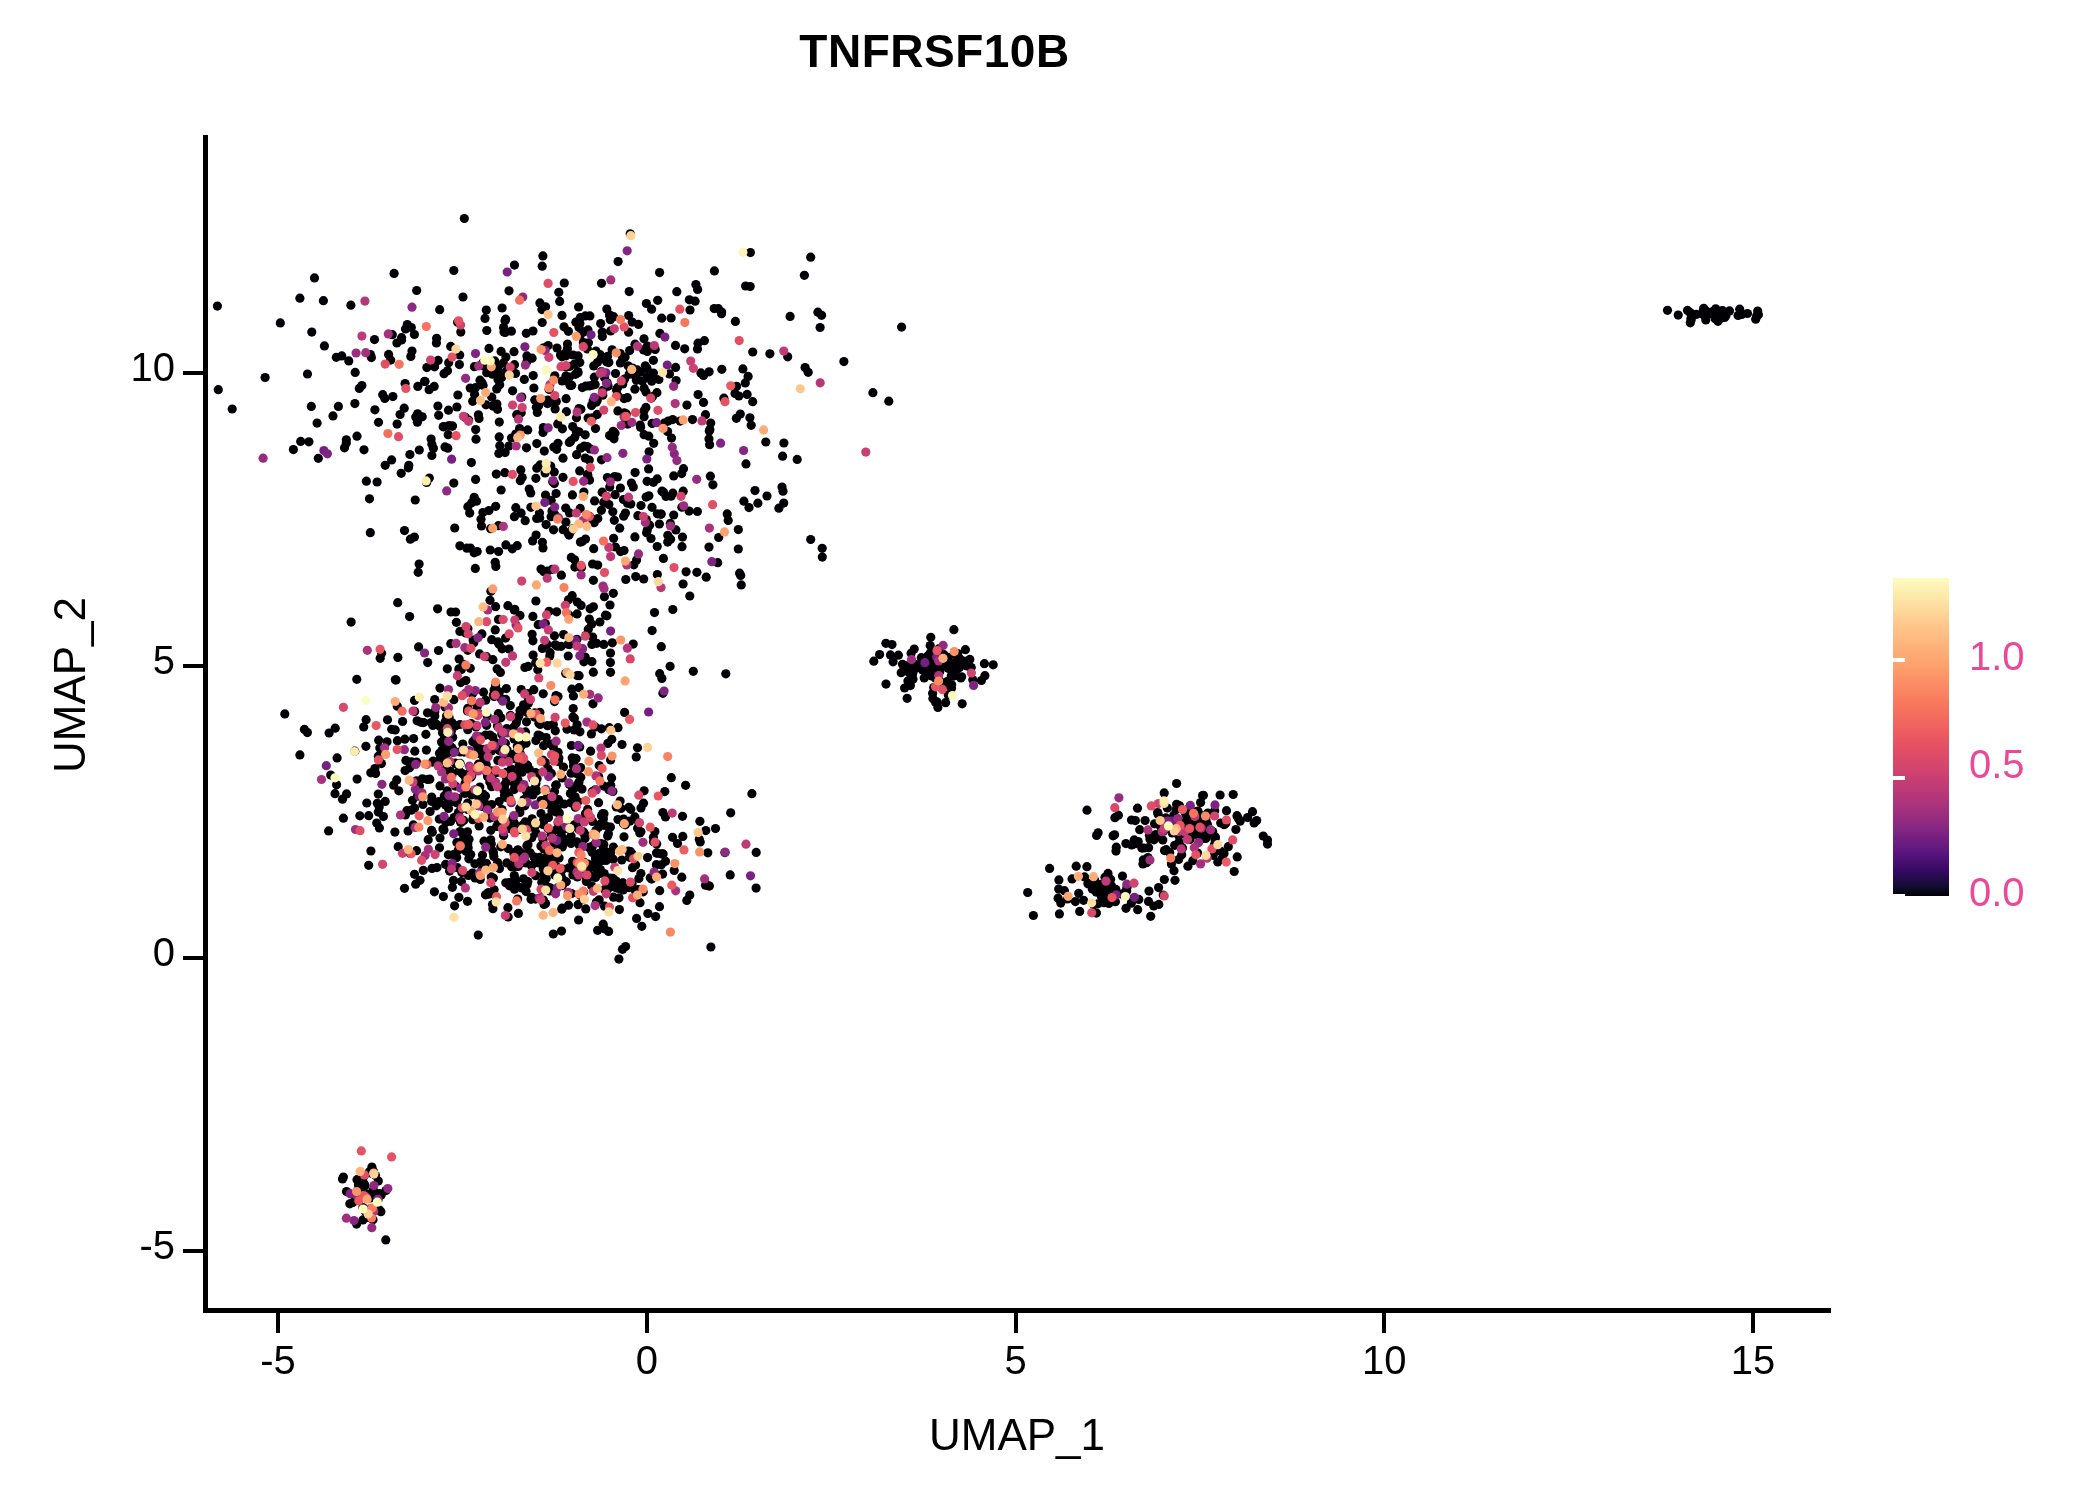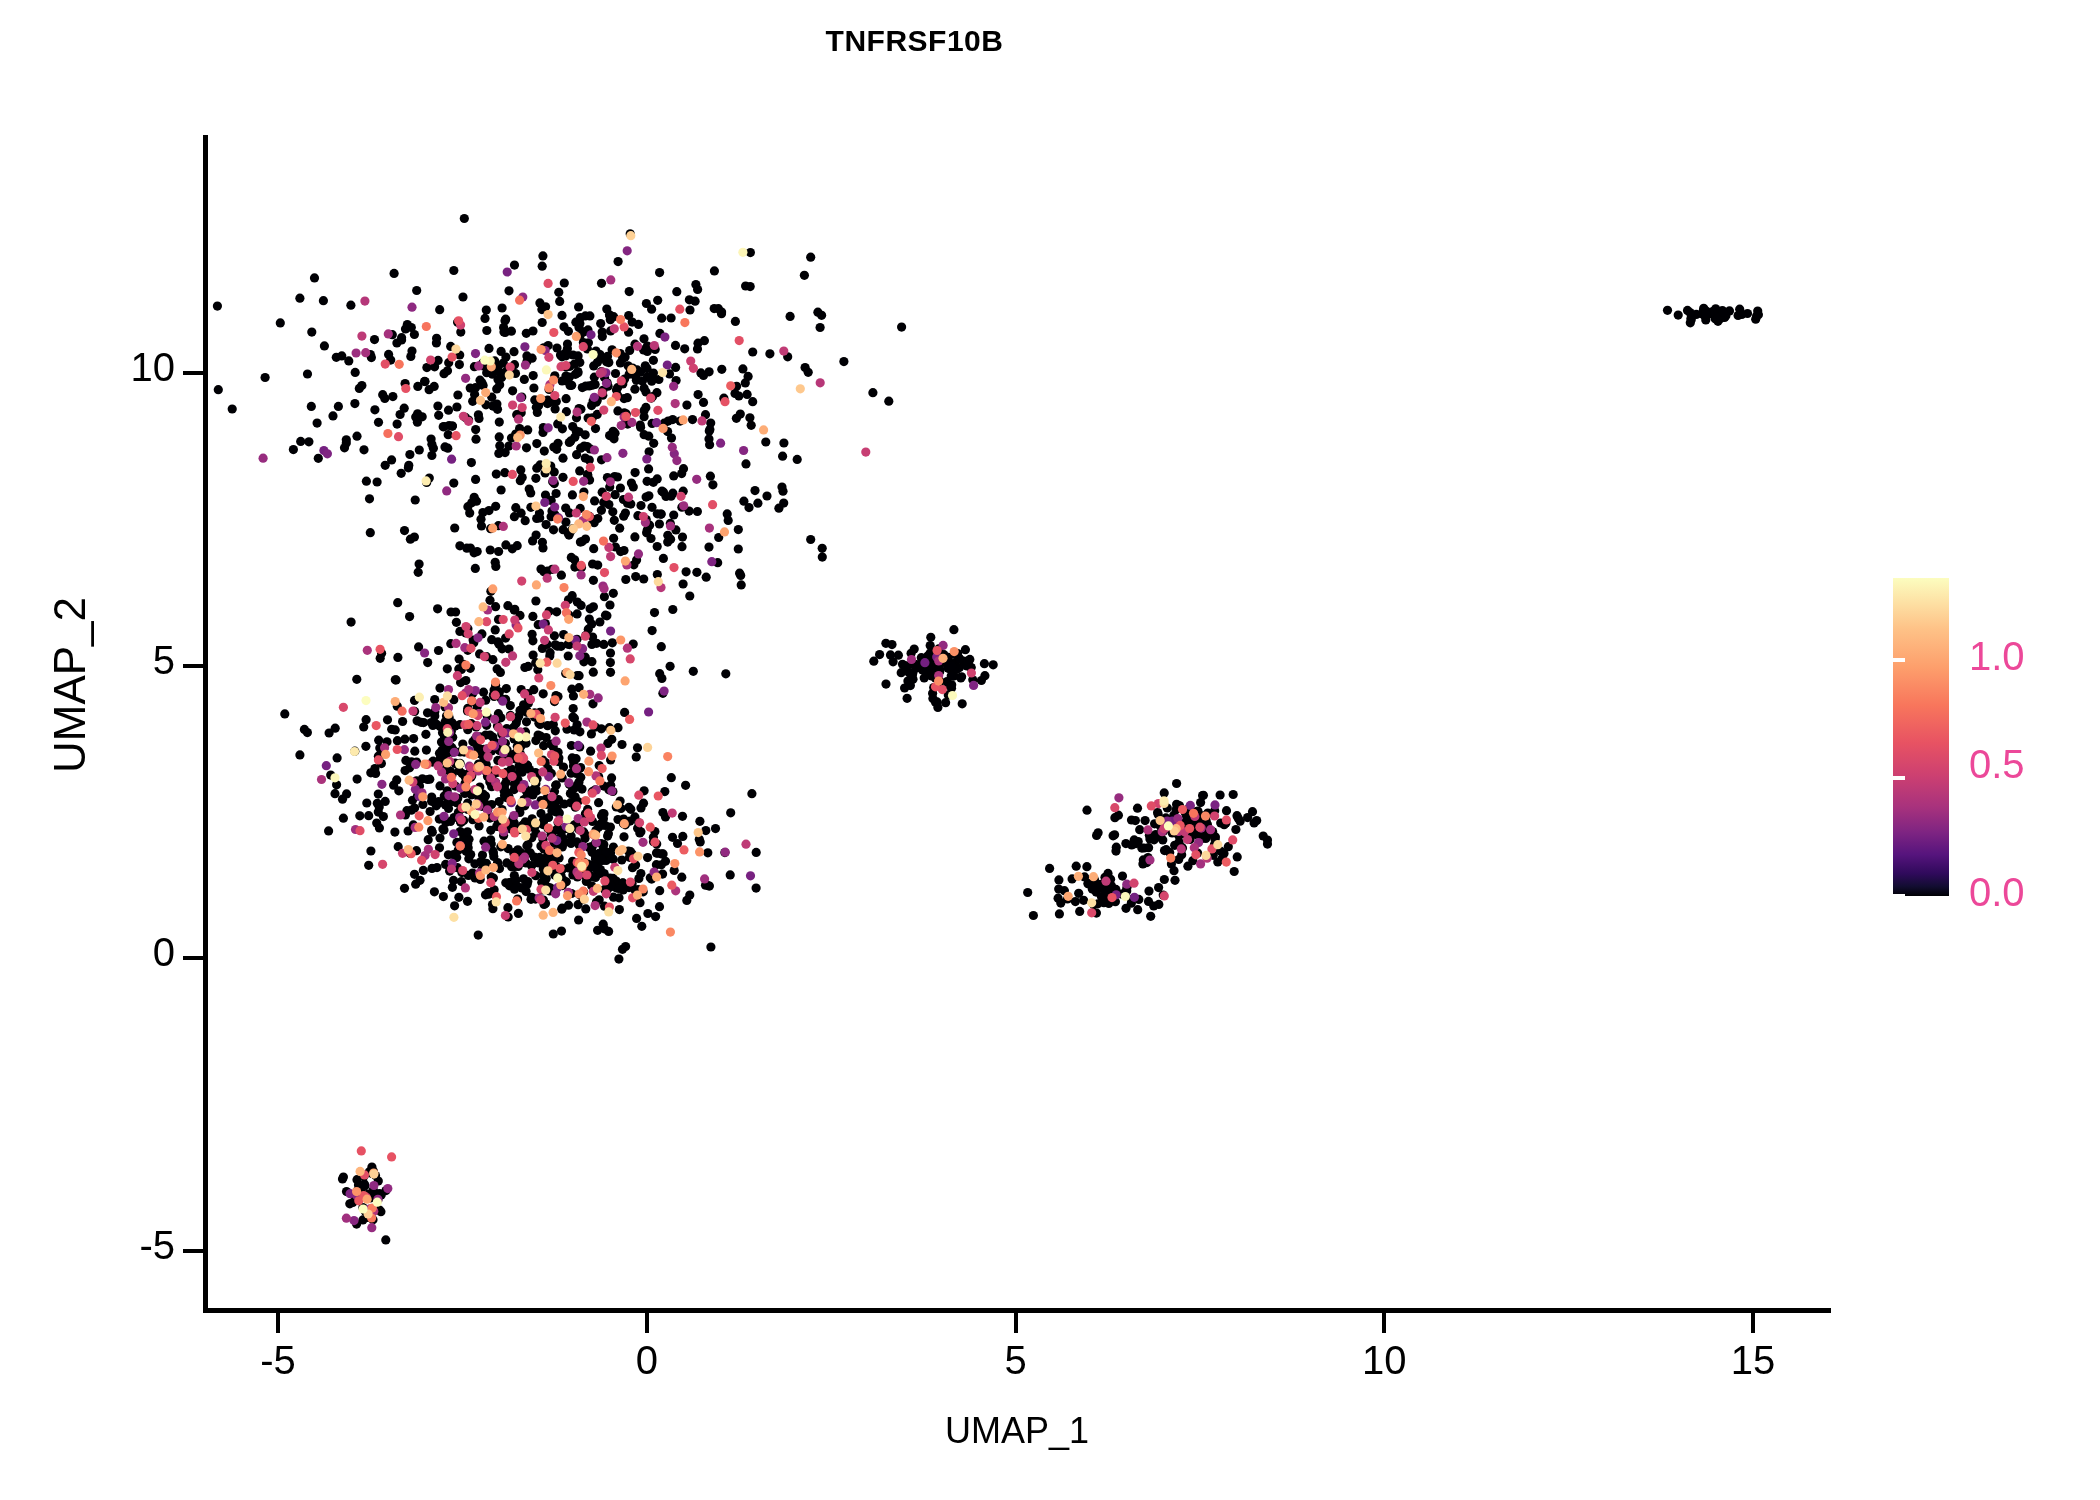--- a/index.html
+++ b/index.html
@@ -1,41 +1,42 @@
 <!DOCTYPE html>
 <html><head>
 <meta charset="utf-8">
 <style>
   html,body{margin:0;padding:0;background:#ffffff;}
   body{width:2100px;height:1500px;font-family:"Liberation Sans",sans-serif;overflow:hidden;}
   #root{position:relative;width:2100px;height:1500px;background:#fff;}
 
   #plot-title{
     position:absolute;left:0;top:24px;width:1829px;text-align:center;
-    font-size:30px;font-weight:bold;color:#000;letter-spacing:0.5px;
+    font-size:46px;font-weight:bold;color:#000;letter-spacing:0.5px;
     font-family:"Liberation Sans",sans-serif;
+    padding-left:20px;
   }
 
   
   #panel{position:absolute;left:205px;top:135px;width:1624px;height:1172px;overflow:hidden;background:#fff;}
   #scatter{position:absolute;left:0;top:0;width:1624px;height:1172px;}
 
   
   #y-axis-line{position:absolute;left:203px;top:135px;width:5px;height:1178px;background:#000;}
   #x-axis-line{position:absolute;left:203px;top:1308px;width:1628px;height:5px;background:#000;}
 
   .tick-mark-x{position:absolute;width:4px;height:20px;background:#000;top:1313px;}
   .tick-mark-y{position:absolute;height:4px;width:20px;background:#000;left:183px;}
 
   .tick-label-x{position:absolute;top:1338px;font-size:40px;color:#000;text-align:center;width:120px;}
   .tick-label-y{position:absolute;left:0px;width:175px;text-align:right;font-size:40px;color:#000;}
 
   #x-axis-title{
     position:absolute;left:205px;top:1410px;width:1624px;text-align:center;
-    font-size:36px;color:#000;
+    font-size:44px;color:#000;
   }
   #y-axis-title{
     position:absolute;left:-230px;top:660px;width:600px;text-align:center;
     font-size:44px;color:#000;transform:rotate(-90deg);transform-origin:center center;
   }
 
   
   #legend{position:absolute;left:1893px;top:578px;width:190px;height:330px;}
   #legend-bar{
     position:absolute;left:0;top:0;width:56px;height:318px;

